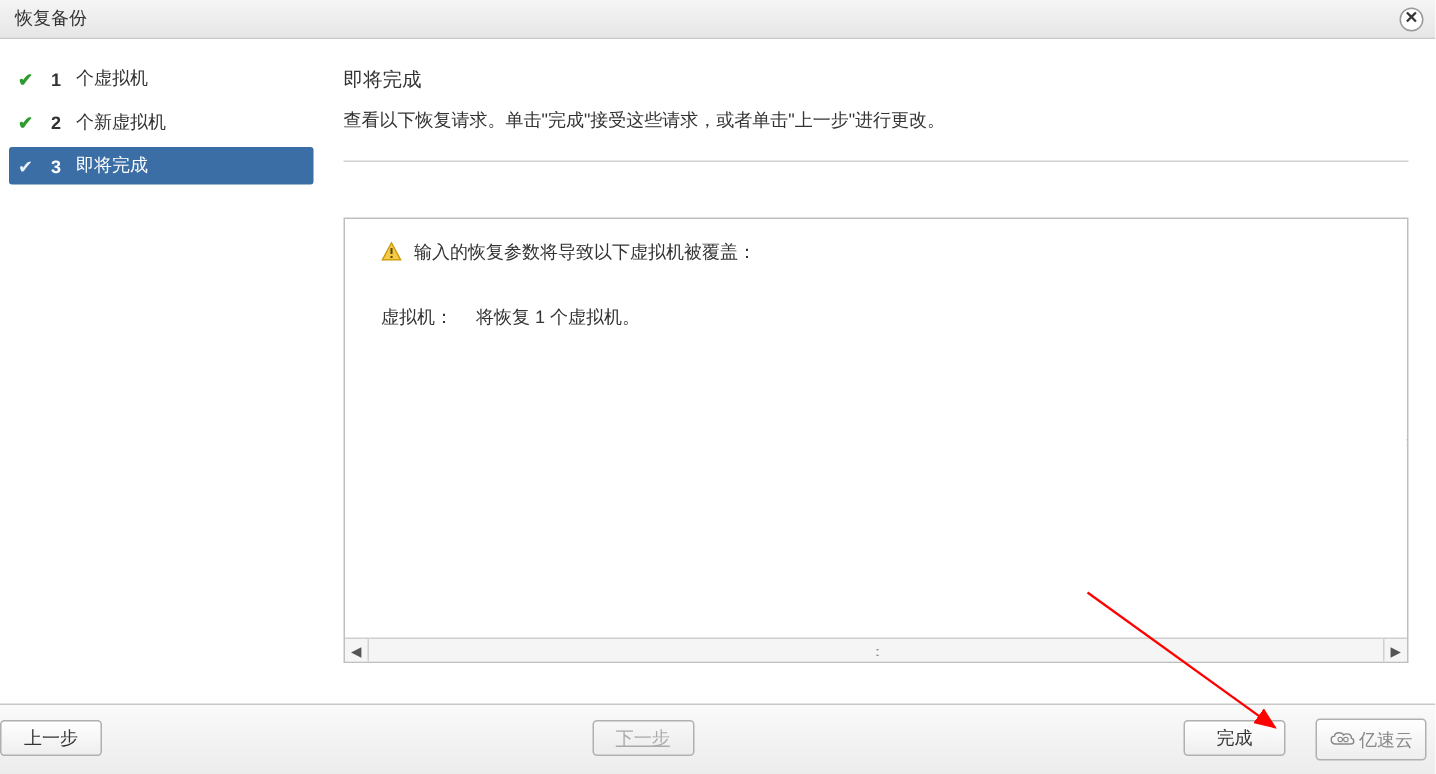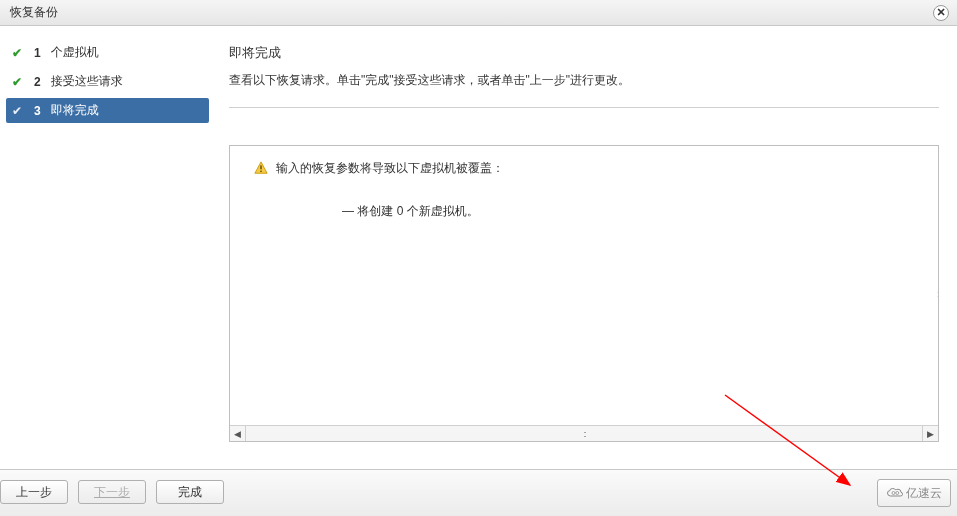--- a/index.html
+++ b/index.html
@@ -120,21 +120,21 @@
     .footer {
       height: 47px;
       border-top: 1px solid #c8c8c8;
       background: linear-gradient(to bottom, #fafafa, #ececec);
       padding: 10px 10px 0 0;
       position: relative;
     }
     .footer-buttons {
       display: flex;
       gap: 10px;
-      justify-content: flex-start;
+      justify-content: space-between;
       padding-right: 90px;
     }
     .btn {
       min-width: 68px;
       height: 24px;
       border: 1px solid #b0b0b0;
       border-radius: 3px;
       background: linear-gradient(to bottom, #ffffff, #eeeeee);
       font-size: 12px;
       color: #333;
@@ -179,21 +179,21 @@
 <div class="body-area">
   <div class="sidebar">
     <div class="step complete">
       <span class="chk">✔</span>
       <span class="step-num">1</span>
       <span>个虚拟机</span>
     </div>
     <div class="step complete">
       <span class="chk">✔</span>
       <span class="step-num">2</span>
-      <span>接受这些请求</span>
+      <span>个新虚拟机</span>
     </div>
     <div class="step active">
       <span class="chk" style="color:#e8f0fa">✔</span>
       <span class="step-num">3</span>
       <span>即将完成</span>
     </div>
   </div>
 
   <div class="main">
     <div class="main-title">即将完成</div>
@@ -205,22 +205,23 @@
         <div class="warn-row">
           <span class="warn-icon">
             <svg viewBox="0 0 16 16" width="14" height="14">
               <polygon points="8,1 15,14 1,14" fill="#f7c948" stroke="#c79800" stroke-width="1"></polygon>
               <rect x="7.2" y="5" width="1.6" height="4.5" fill="#5a4a00"></rect>
               <rect x="7.2" y="11" width="1.6" height="1.6" fill="#5a4a00"></rect>
             </svg>
           </span>
           <span>输入的恢复参数将导致以下虚拟机被覆盖：</span>
         </div>
-        <div class="vm-detail">
-          <span>— </span><span>将创建 0 个新虚拟机。</span>
+        <div>
+          <span class="vm-label">虚拟机：</span>
+          <span>将恢复 1 个虚拟机。</span>
         </div>
       </div>
 
       <div class="scroll-handle-right">::</div>
 
       <div class="hscroll">
         <div class="arrow">◀</div>
         <div class="track">
           <div class="grip">::</div>
         </div>

